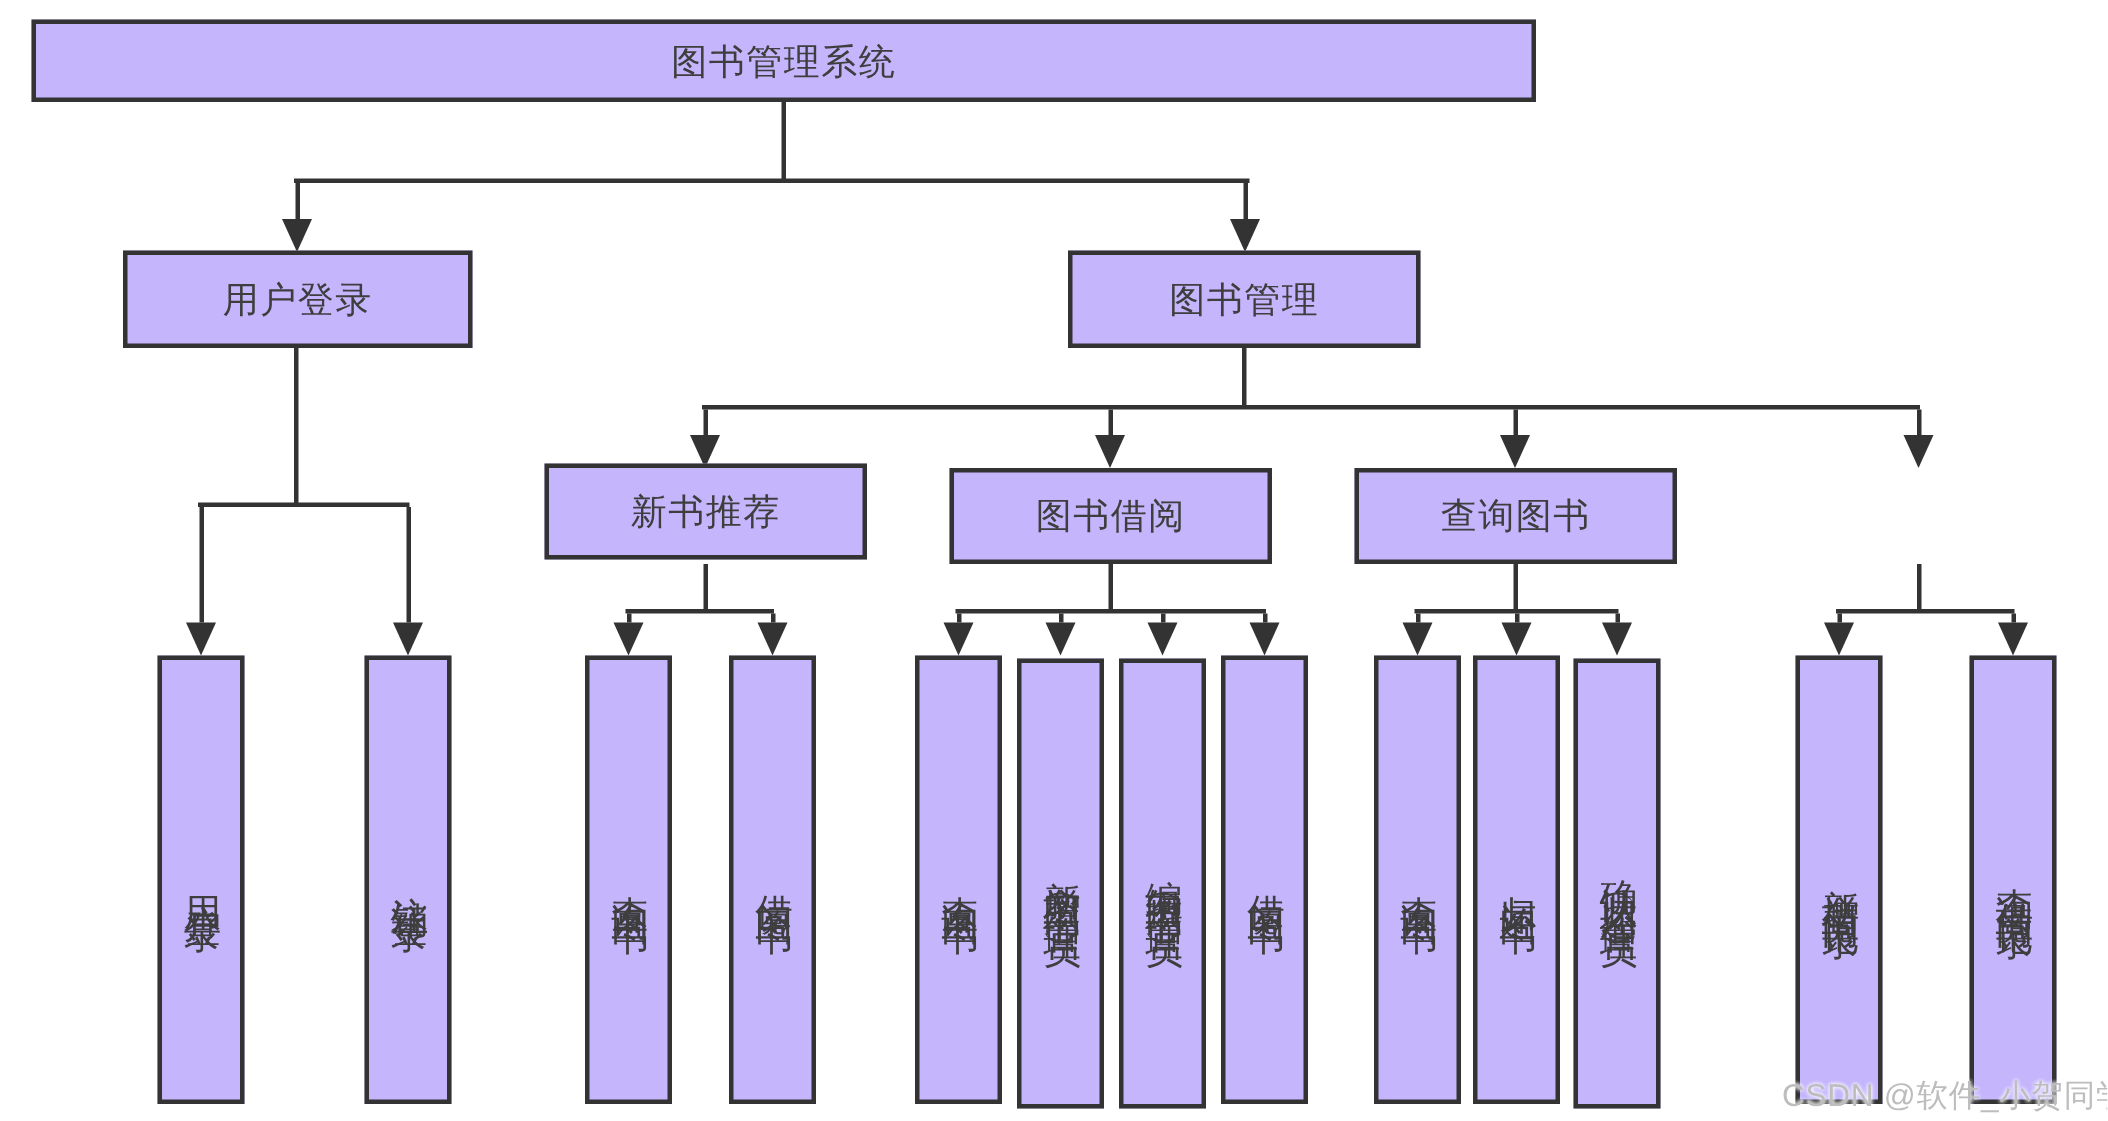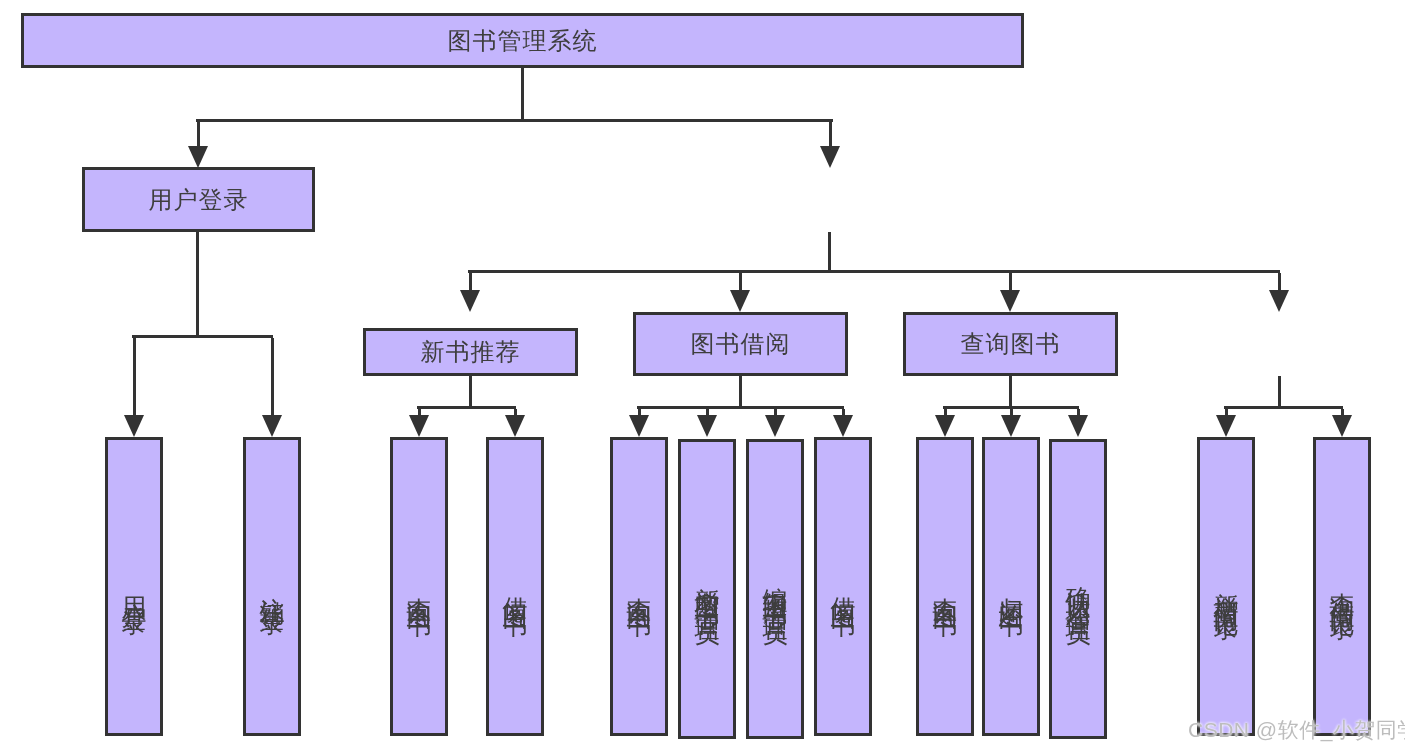--- a/index.html
+++ b/index.html
@@ -64,20 +64,23 @@
     <div class="head"></div>
   </div>
   <div class="arrow" style="left:820px;top:122px">
     <div class="shaft" style="height:24px"></div>
     <div class="head"></div>
   </div>
 
   <div class="node h-node" style="left:82px;top:167px;width:233px;height:65px">
     <span>用户登录</span>
   </div>
+  <div class="node h-node" style="left:712px;top:167px;width:235px;height:65px">
+    <span>图书管理</span>
+  </div>
 
   <div class="vline" style="left:196px;top:232px;height:105px"></div>
   <div class="hline" style="left:132px;top:335px;width:141px"></div>
   <div class="arrow" style="left:124px;top:338px">
     <div class="shaft" style="height:77px"></div>
     <div class="head"></div>
   </div>
   <div class="arrow" style="left:262px;top:338px">
     <div class="shaft" style="height:77px"></div>
     <div class="head"></div>
@@ -95,21 +98,21 @@
   </div>
   <div class="arrow" style="left:1000px;top:273px">
     <div class="shaft" style="height:17px"></div>
     <div class="head"></div>
   </div>
   <div class="arrow" style="left:1269px;top:273px">
     <div class="shaft" style="height:17px"></div>
     <div class="head"></div>
   </div>
 
-  <div class="node h-node" style="left:363px;top:328px;width:215px;height:48px">
+  <div class="node h-node" style="left:363px;top:309px;width:215px;height:64px">
     <span>新书推荐</span>
   </div>
   <div class="node h-node" style="left:633px;top:312px;width:215px;height:64px">
     <span>图书借阅</span>
   </div>
   <div class="node h-node" style="left:903px;top:312px;width:215px;height:64px">
     <span>查询图书</span>
   </div>
 
   <div class="vline" style="left:469px;top:376px;height:32px"></div>

